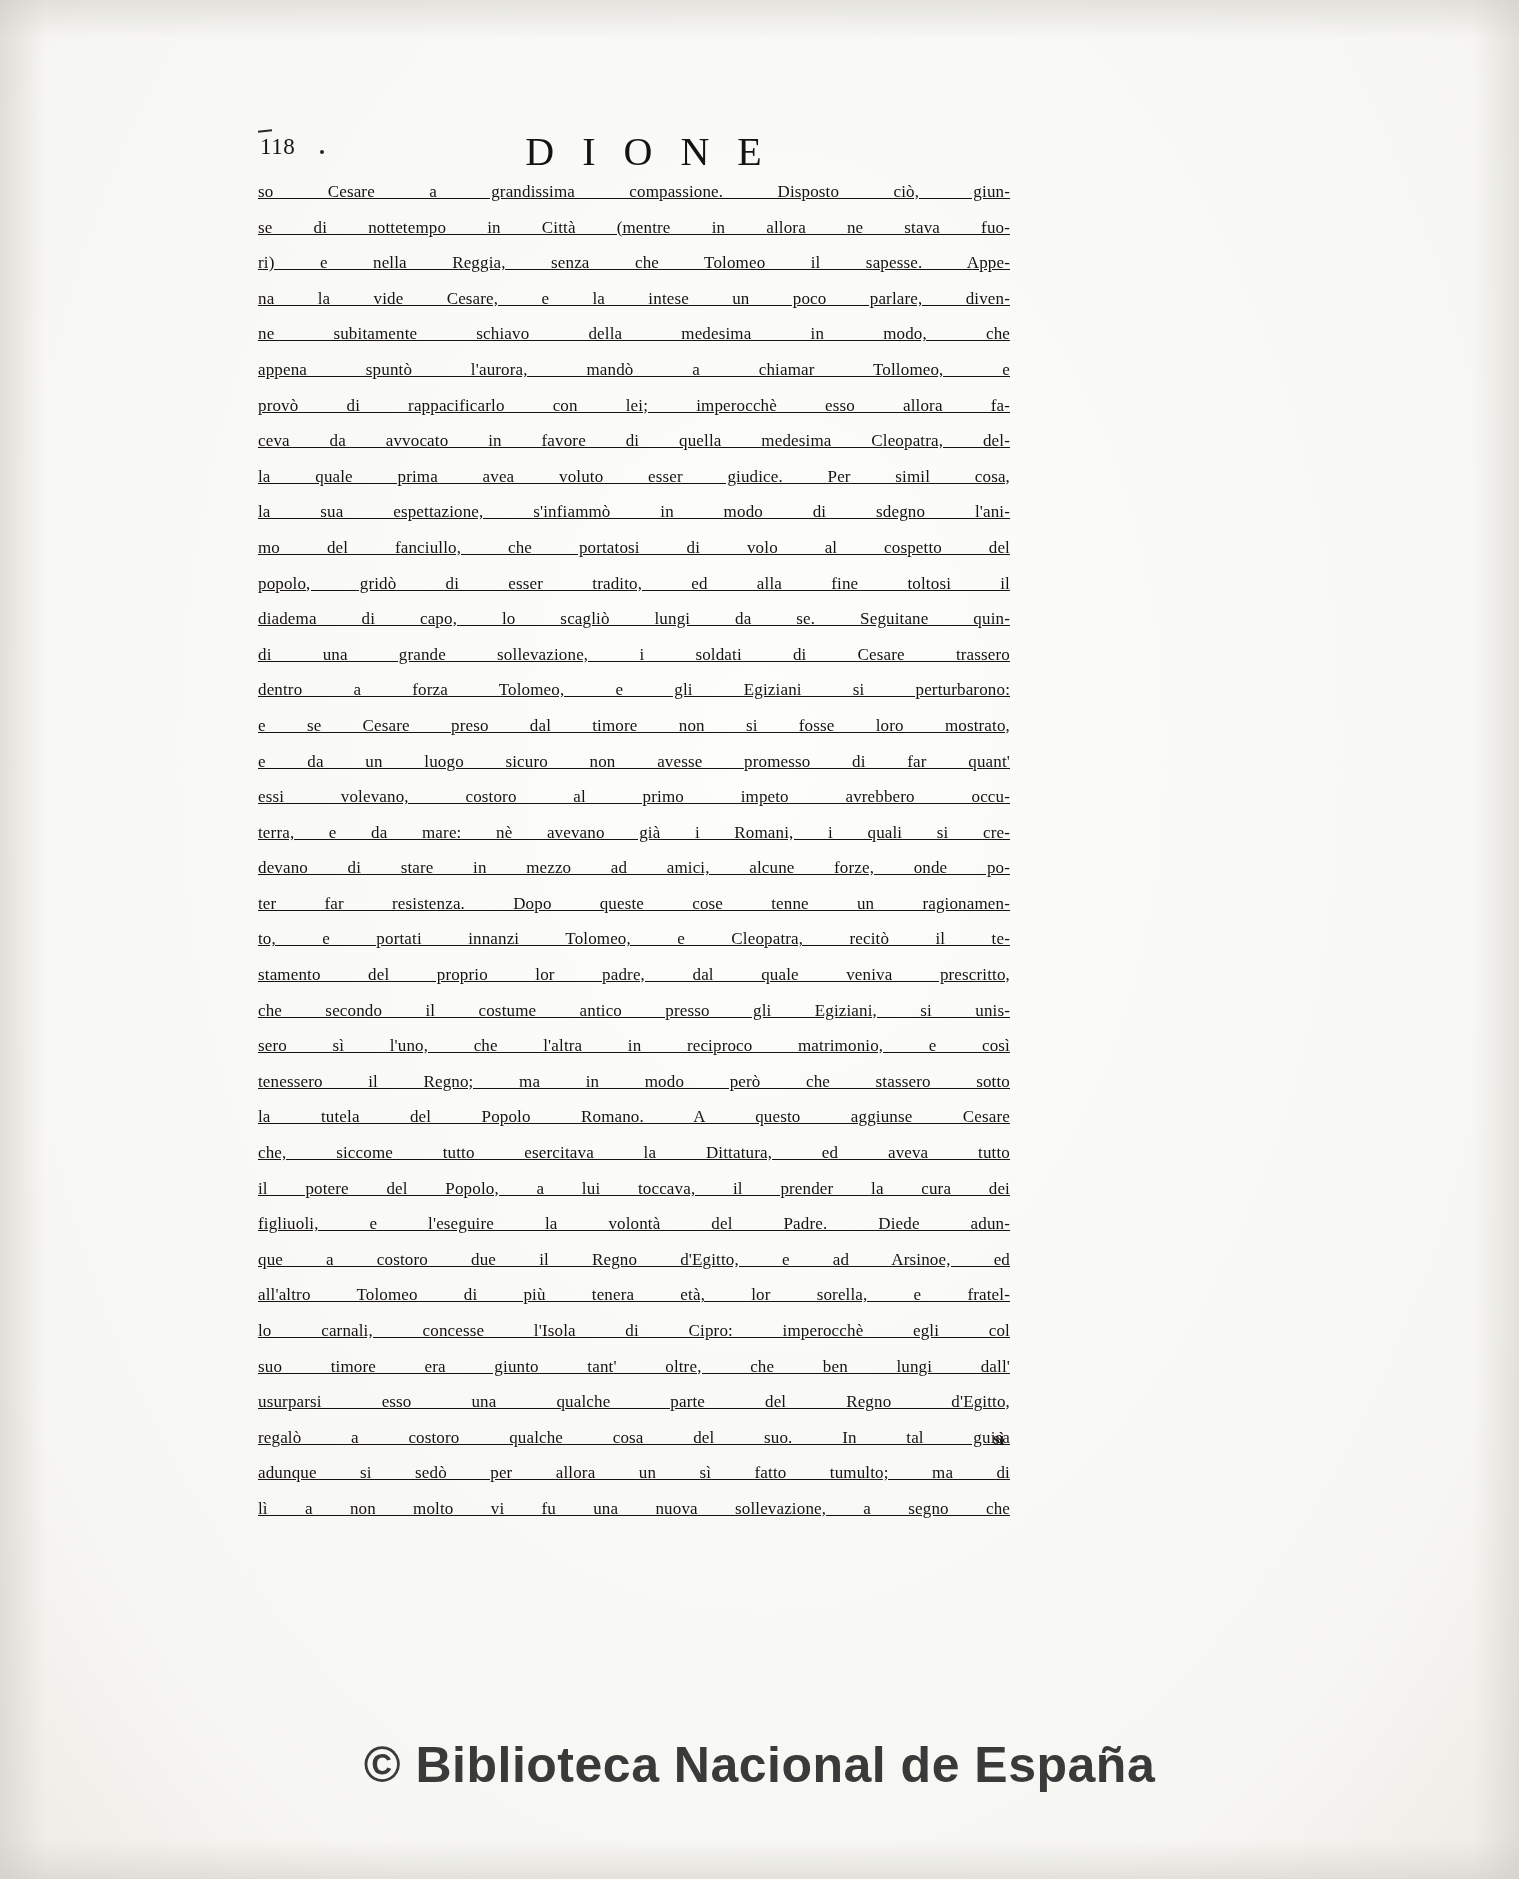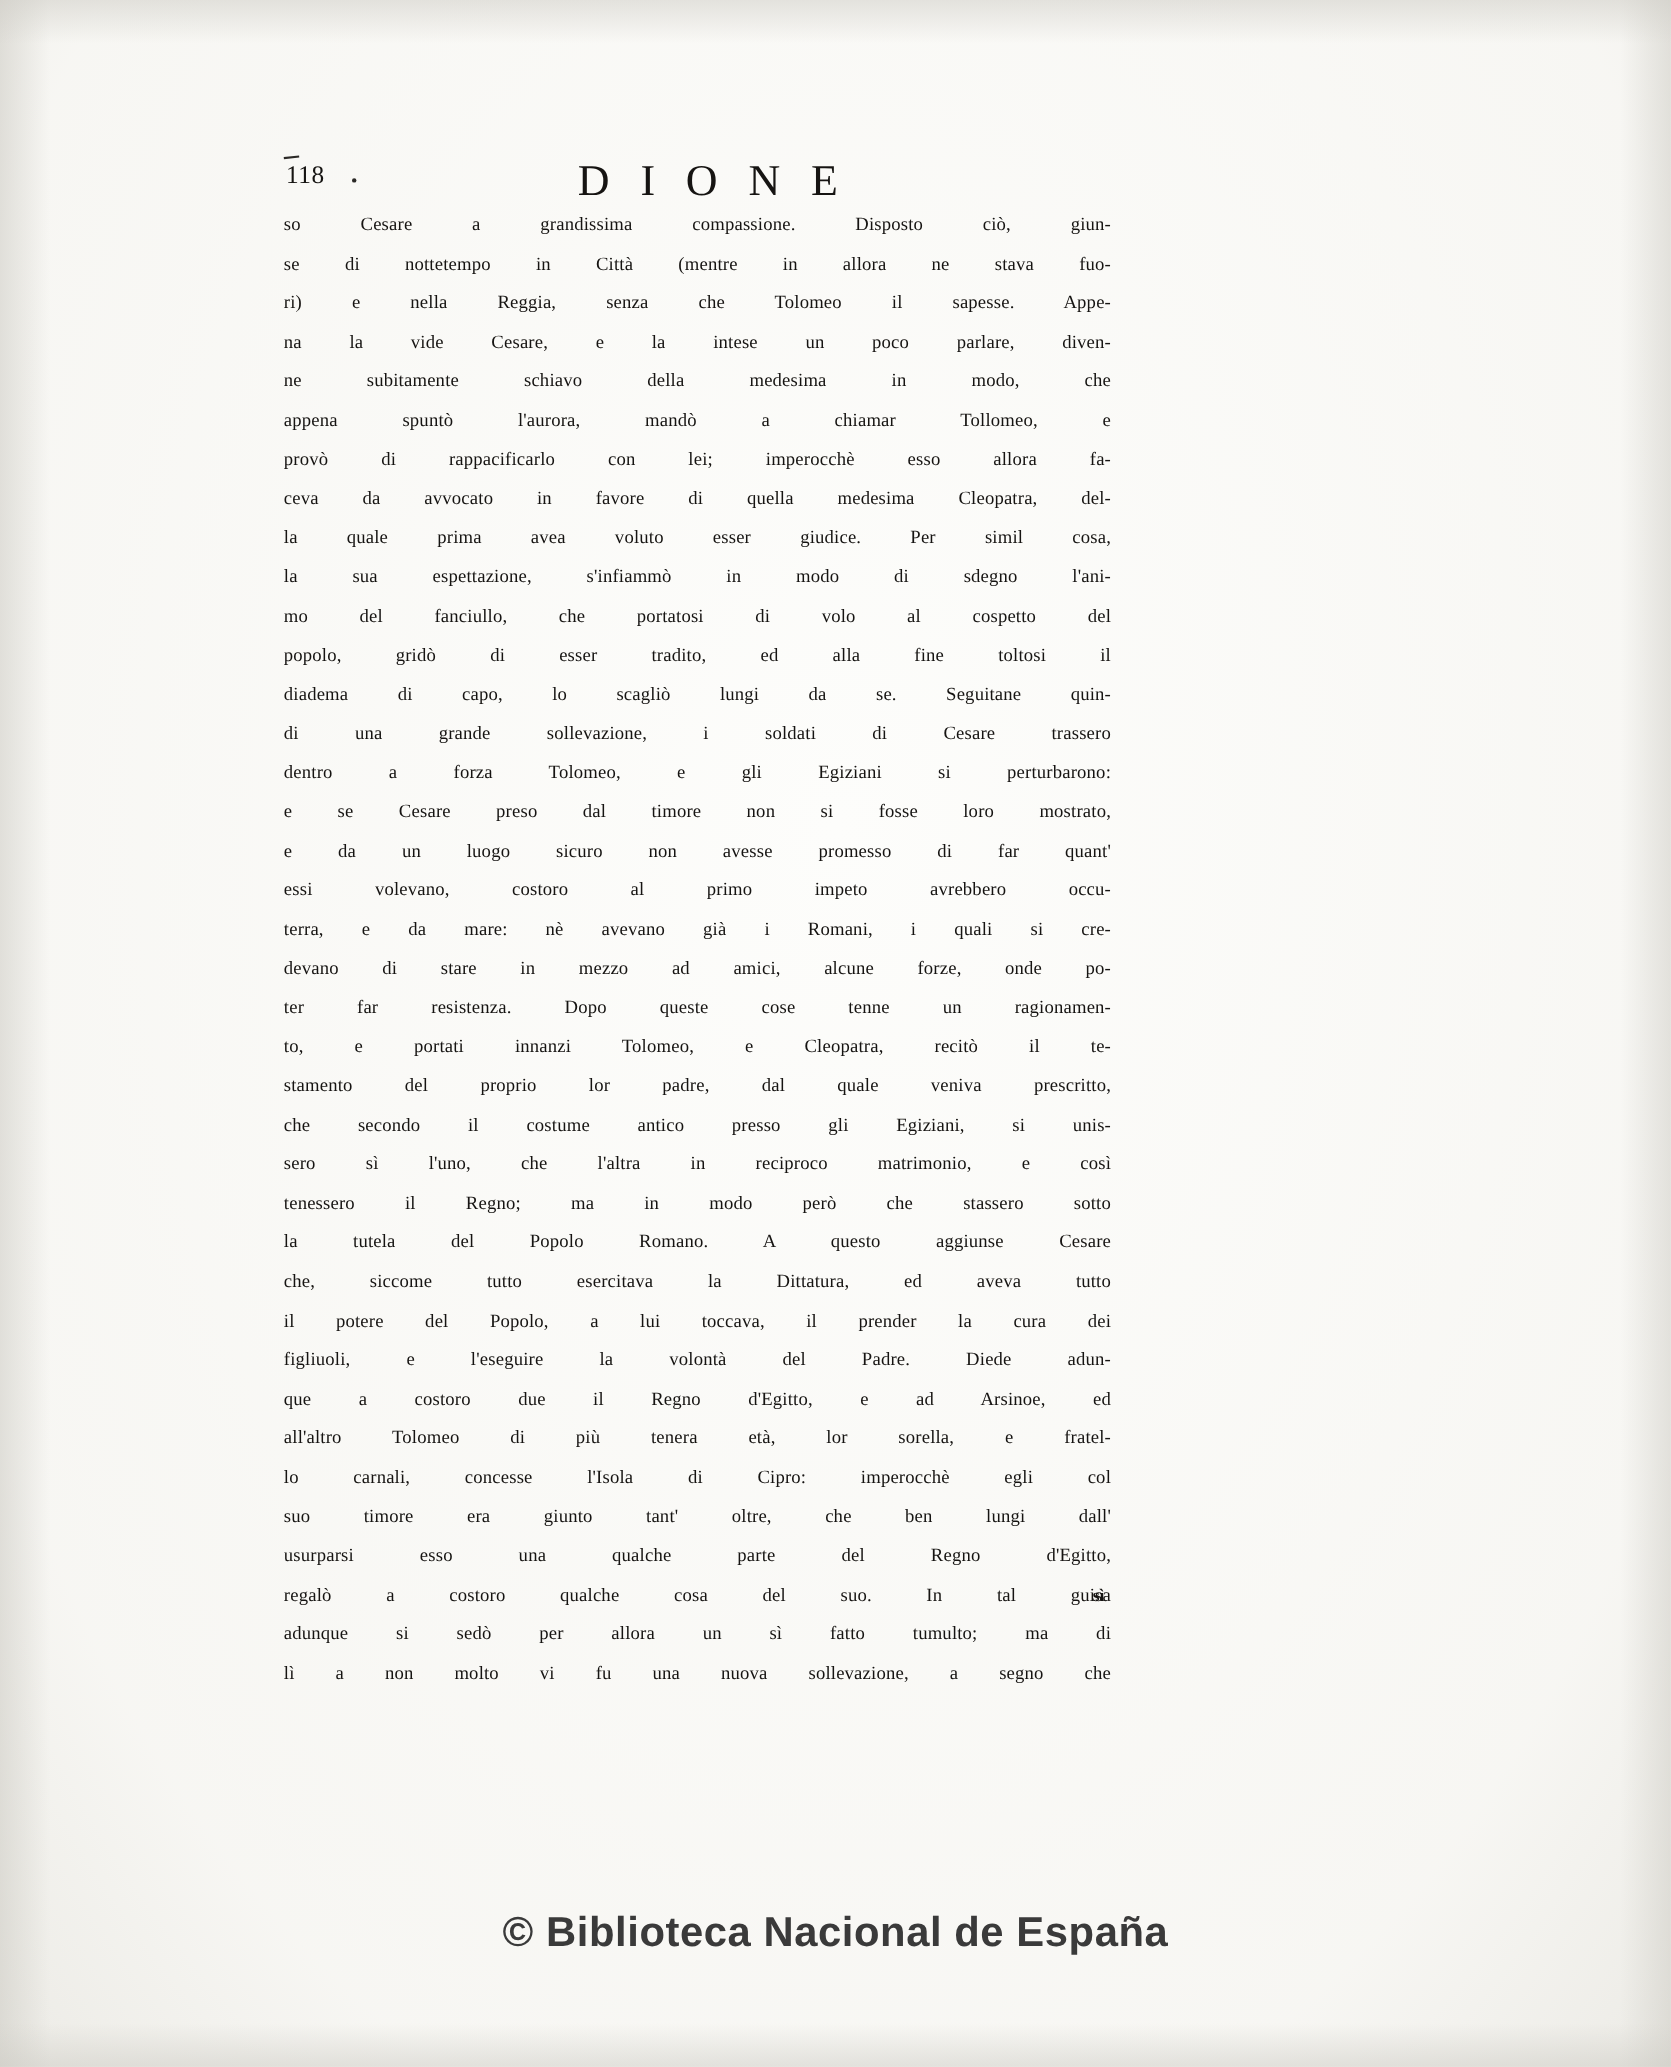--- a/index.html
+++ b/index.html
@@ -26,22 +26,23 @@
   .paper-tint {
     position: absolute;
     left: 0; top: 0; right: 0; bottom: 0;
     background:
       radial-gradient(ellipse at 50% 40%, rgba(255,255,255,0.0) 0%, rgba(236,234,228,0.35) 78%, rgba(222,220,212,0.55) 100%);
     pointer-events: none;
   }
   .text-block {
     position: absolute;
     left: 258px;
-    top: 140px;
+    top: 128px;
     width: 752px;
+    text-decoration: underline;
   }
   .header-row {
     position: relative;
     height: 40px;
     margin-bottom: 6px;
   }
   .folio {
     position: absolute;
     left: 2px;
     top: 6px;
@@ -103,21 +104,21 @@
     font-weight: bold;
     font-family: "Liberation Serif", serif;
   }
   .watermark {
     position: absolute;
     left: 0;
     right: 0;
     top: 1736px;
     text-align: center;
     font-family: "Liberation Sans", sans-serif;
-    font-size: 38px;
+    font-size: 50px;
     font-weight: bold;
     color: #3a3a3a;
     letter-spacing: 0.5px;
   }
   .edge-shade-l {
     position: absolute;
     left: 0; top: 0; bottom: 0; width: 46px;
     background: linear-gradient(to right, rgba(205,203,196,0.55), rgba(255,255,255,0));
     pointer-events: none;
   }

